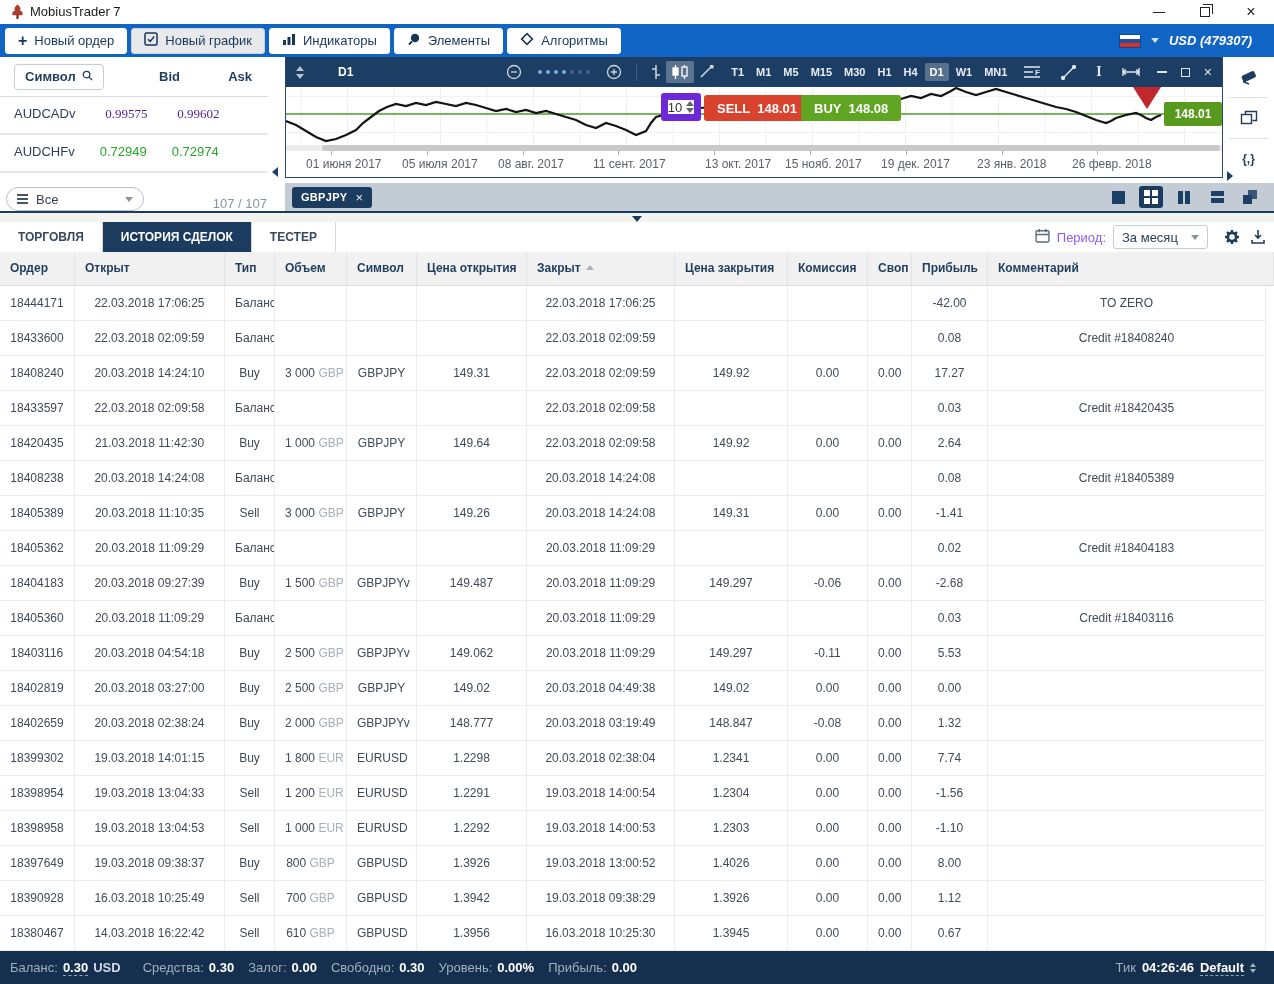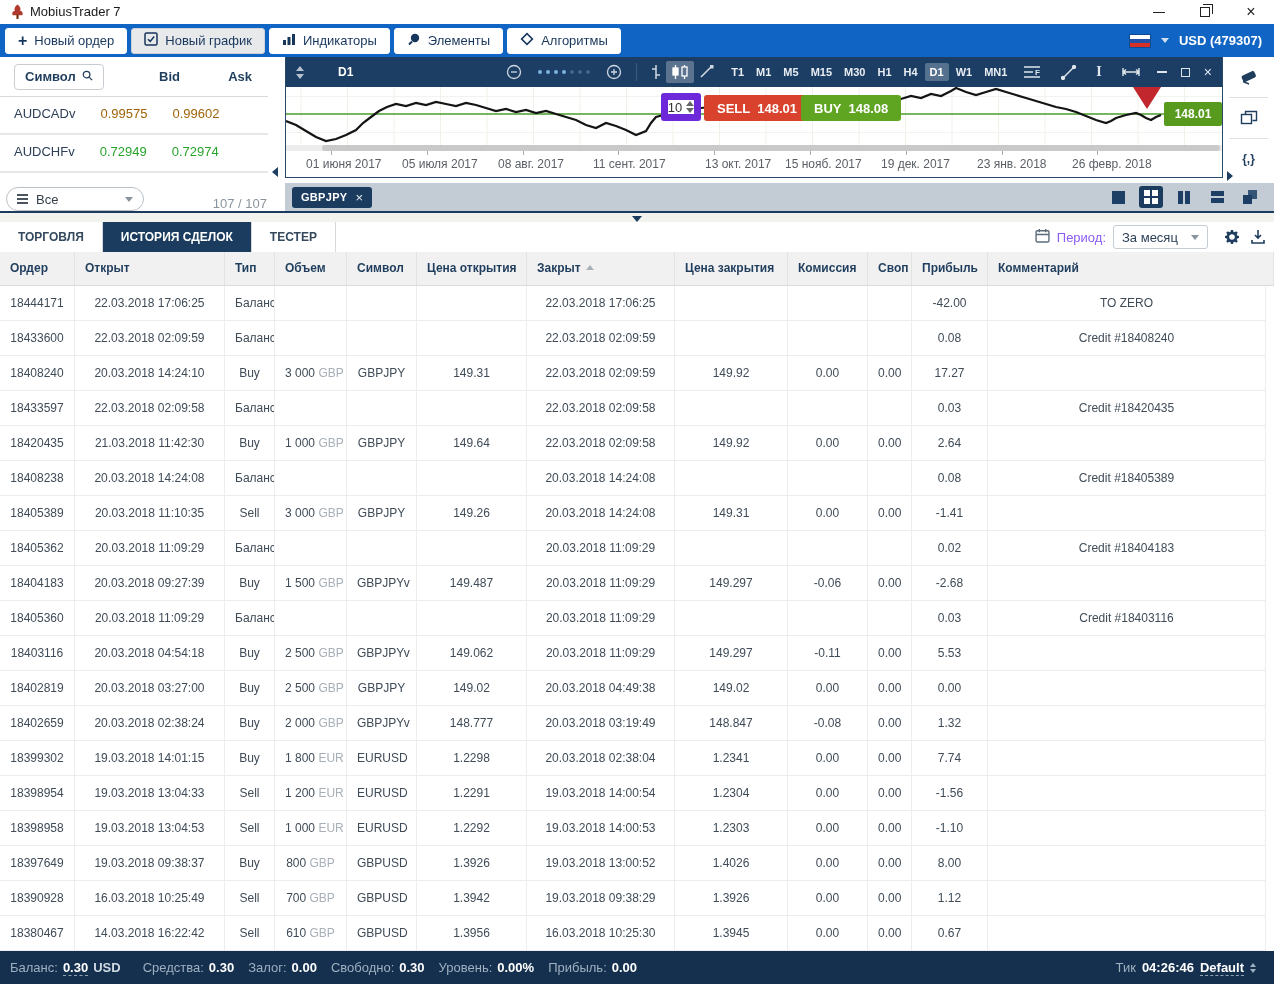--- a/index.html
+++ b/index.html
@@ -14,37 +14,37 @@
   .glyph-min { width:12px; border-top:1px solid #222; display:inline-block; }
   .glyph-max { width:10px; height:10px; border:1px solid #222; display:inline-block; position:relative; background:#fff; }
   .glyph-max:before { content:""; position:absolute; left:2px; top:-4px; width:9px; height:9px; border:1px solid #222; border-bottom:none; border-left:none; }
   .glyph-close { font-size:16px; color:#222; line-height:1; }
   
   #toolbar { position:absolute; left:0; top:24px; width:1274px; height:33px; background:#1065c4; display:flex; align-items:center; padding-left:5px; }
   .tb-btn { height:26px; background:#fff; border-radius:3px; margin-right:4px; display:flex; align-items:center; padding:0 12px; gap:7px; font-size:13px; color:#17365c; cursor:pointer; border:1px solid #fff; }
   .tb-btn.pressed { background:#e7e9ea; border-color:#cfd3d6; }
   .tb-btn svg, .tb-btn .plus { flex:0 0 auto; }
   .plus { font-size:16px; font-weight:bold; color:#17365c; line-height:1; }
-  #toolbar .right { margin-left:auto; display:flex; align-items:center; gap:10px; padding-right:12px; }
+  #toolbar .right { margin-left:auto; display:flex; align-items:center; gap:10px; padding-right:22px;font-style:italic; }
   .flag { width:22px; height:14px; border:1px solid rgba(0,0,0,.25); display:flex; flex-direction:column; }
   .flag i { flex:1; } .flag i:nth-child(1){background:#fff;} .flag i:nth-child(2){background:#2450a8;} .flag i:nth-child(3){background:#d93025;}
   .caret-dn { width:0; height:0; border-left:4px solid transparent; border-right:4px solid transparent; border-top:5px solid #cfe0f2; }
   .account { color:#fff; font-weight:bold; font-size:13px; }
   
   #workspace { position:absolute; left:0; top:57px; width:1274px; height:126px; background:#fff; }
   
   #watchlist { position:absolute; left:0; top:0; width:268px; height:126px; }
   .wl-head { display:flex; align-items:center; height:40px; border-bottom:1px solid #d9d9d9; padding:0 16px 0 14px; }
   .sym-btn { height:26px; border:1px solid #c8cdd2; border-radius:4px; display:flex; align-items:center; gap:6px; padding:0 10px; font-size:13px; font-weight:bold; color:#1f3d5c; cursor:pointer; }
   .wl-head .h-bid, .wl-head .h-ask { width:72px; text-align:right; font-size:13px; font-weight:bold; color:#1f3d5c; }
   .wl-head .h-bid { margin-left:auto; }
   .wl-row { display:flex; align-items:center; height:38px; border-bottom:2px solid #e7e7e7; padding:0 16px 3px 14px; font-size:13px; cursor:pointer; }
   .wl-sym { color:#2e4057; }
   .wl-num { width:72px; text-align:right; }
-  .wl-num.down { color:#a16207; } .wl-num.up { color:#27a32a; }
+  .wl-num.down { color:#4c1d95;font-family:Liberation Serif, serif; } .wl-num.up { color:#27a32a; }
   .wl-num:first-of-type { margin-left:auto; }
   
   .chev-left { position:absolute; left:272px; top:110px; width:0; height:0; border-top:5px solid transparent; border-bottom:5px solid transparent; border-right:6px solid #1e3f63; cursor:pointer; }
   .chev-right { position:absolute; left:1227px; top:115px; width:0; height:0; border-top:5px solid transparent; border-bottom:5px solid transparent; border-left:6px solid #1e3f63; cursor:pointer; }
   
   #chart { position:absolute; left:285px; top:0px; width:938px; height:121px; border:1px solid #27496e; border-top:none; }
   #chart-toolbar { position:absolute; left:0; top:0; width:100%; height:30px; background:#1c3e64; display:flex; align-items:center; color:#e8edf2; padding:0 10px; }
   .spinner { display:flex; flex-direction:column; gap:3px; margin-right:34px; cursor:pointer; }
   .spinner i { width:0; height:0; border-left:4px solid transparent; border-right:4px solid transparent; }
   .spinner .up { border-bottom:5px solid #b6c2ce; } .spinner .dn { border-top:5px solid #b6c2ce; }

